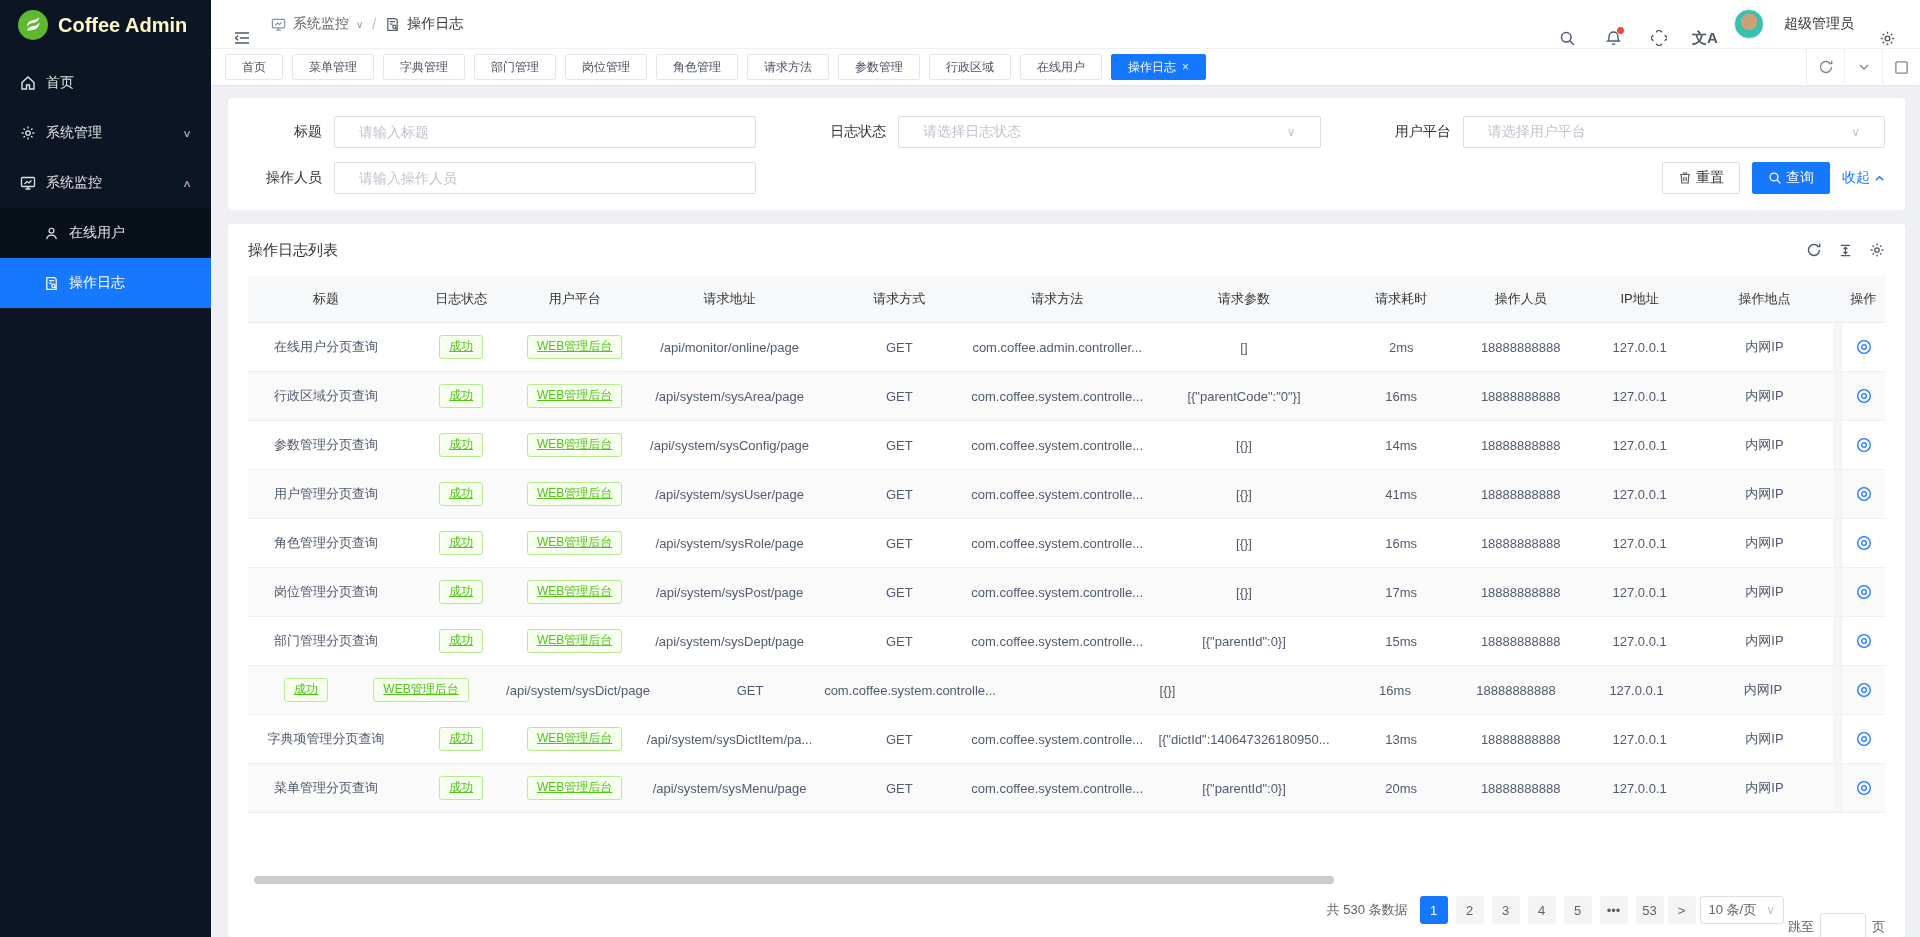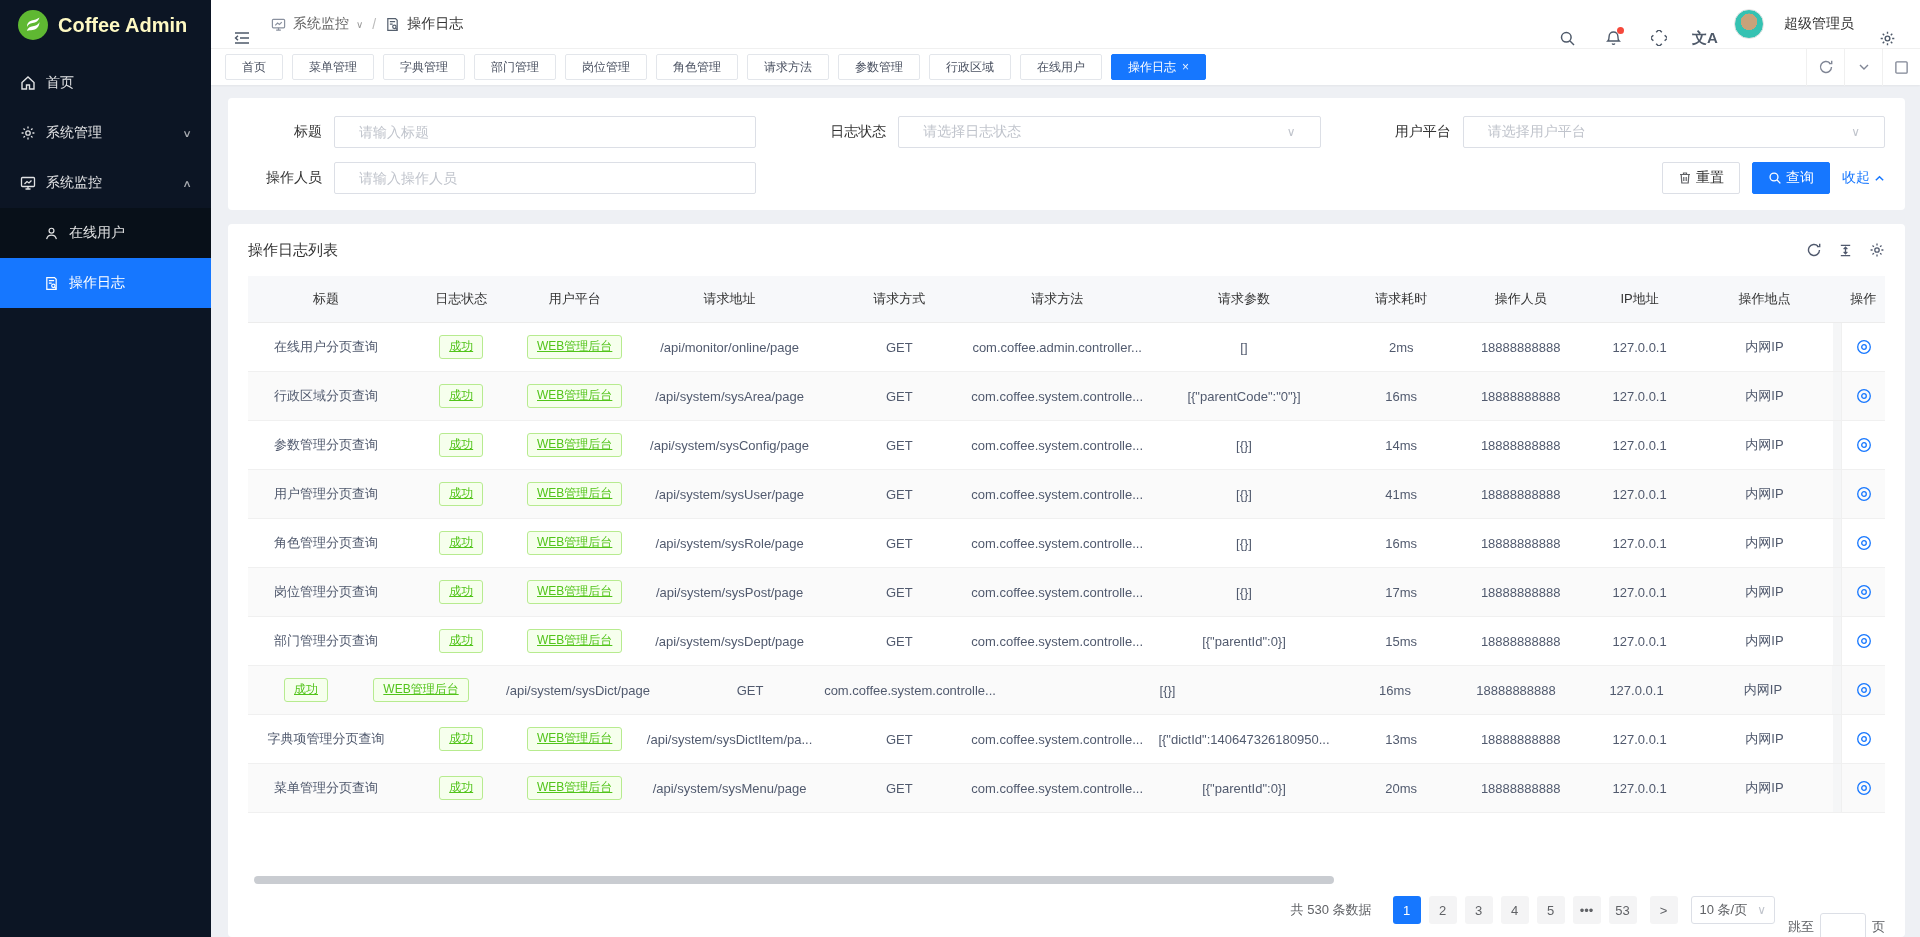--- a/index.html
+++ b/index.html
@@ -83,21 +83,21 @@
   .c9{width:115px;} .c10{width:138px;} .cg{width:9px; padding:0; background:#f5f6f7;} .c11{width:44px; border-left:1px solid #f0f0f0;}
   .tr.head .cg, .tr.head .c11 { background:#f7f8fa; border-left:none; }
   .badge { display:inline-block; padding:3px 9px; font-size:12px; color:#52c41a; background:#f6ffed; border:1px solid #b7eb8f; border-radius:3px; line-height:1.3;text-decoration:underline; }
   .eye-btn { color:#1677ff; cursor:pointer; display:flex; align-items:center; justify-content:center; }
 
   .tbl-space { flex:1; background:#fff; }
   .hscroll { height:10px; flex:none; position:relative; margin:2px 0 4px; }
   .hscroll .thumb { position:absolute; left:6px; top:1px; height:8px; width:66%; background:#c9ccd1; border-radius:4px; }
 
   
-  .pager { height:48px; display:flex; align-items:center; justify-content:flex-end; gap:13px; flex:none; font-size:13px; color:#606266; padding-bottom:6px; }
+  .pager { height:48px; display:flex; align-items:center; justify-content:flex-end; gap:4px; flex:none; font-size:13px; color:#606266; padding-bottom:6px; }
   .pg-total { margin-right:8px; }
   .pg-btn { min-width:28px; height:28px; padding:0 6px; border-radius:3px; background:#f4f4f5; color:#606266; display:flex; align-items:center; justify-content:center; cursor:pointer; font-size:13px; }
   .pg-btn.active { background:#1677ff; color:#fff; }
   .pg-size { height:28px; border:1px solid #dcdfe6; border-radius:3px; display:flex; align-items:center; gap:10px; padding:0 8px; color:#606266; cursor:pointer; background:#fff; }
   .pg-jump { display:flex; align-items:center; gap:6px;margin-top:34px; }
   .pg-jump input { width:46px; height:28px; border:1px solid #dcdfe6; border-radius:3px; outline:none; text-align:center; }
 </style>
 </head>
 <body>
 

